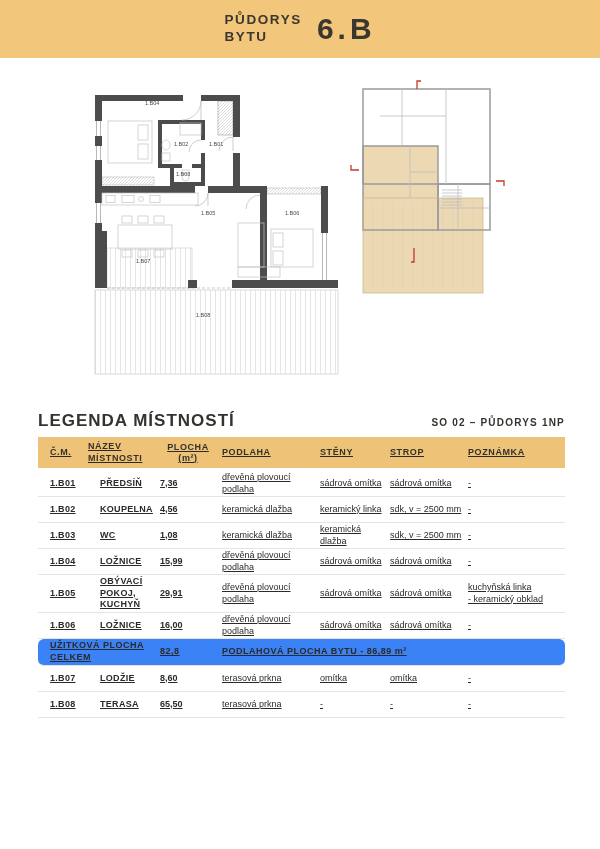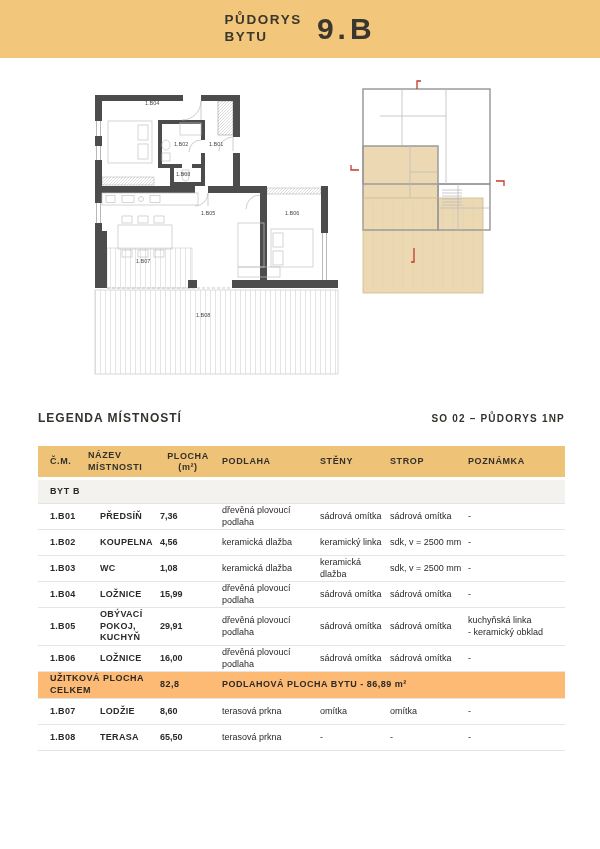--- a/index.html
+++ b/index.html
@@ -14,52 +14,52 @@
   .band-title{font-size:13.5px;font-weight:700;letter-spacing:1.6px;line-height:1.25;
     color:#3b372e;white-space:pre-line;text-transform:uppercase;}
   .band-unit{font-size:30px;font-weight:700;letter-spacing:4px;color:#3b372e;}
   
   .main-plan{position:absolute;left:88px;top:83px;width:258px;height:300px;}
   .mini-plan{position:absolute;left:350px;top:80px;width:155px;height:220px;}
   svg text{font-family:"Liberation Sans","DejaVu Sans",sans-serif;}
   
   .legend-bar{position:absolute;left:38px;top:411px;width:527px;display:flex;
     justify-content:space-between;align-items:baseline;}
-  .legend-title{font-size:12px;font-weight:700;letter-spacing:1px;color:#35332e;}
+  .legend-title{font-size:17px;font-weight:700;letter-spacing:1px;color:#35332e;}
   .legend-ref{font-size:10px;font-weight:700;letter-spacing:1.2px;color:#35332e;}
   
-  .tbl{position:absolute;left:38px;top:446px;width:527px;font-size:9px;}
+  .tbl{position:absolute;left:38px;top:437px;width:527px;font-size:9px;text-decoration:underline;}
   .trow{display:grid;grid-template-columns:38px 72px 62px 98px 70px 78px 1fr;
     padding:0 12px;align-items:center;min-height:26px;
     border-bottom:1px solid #e7e5e1;box-sizing:border-box;}
   .thead{background:#efc377;border-bottom:none;min-height:31px;margin-bottom:3px;}
   .thead .c{font-weight:700;letter-spacing:.6px;color:#33302a;font-size:9px;}
   .thead .ar{text-align:center;line-height:1.15;}
   .sect{background:#f4f2ef;min-height:24px;}
   .sect .c{font-weight:700;letter-spacing:.6px;}
-  .sum{background:#fdba74;min-height:27px;}
+  .sum{background:#3b82f6;min-height:27px;border-radius:6px;}
   .sum .c{font-weight:700;letter-spacing:.5px;}
   .sum .lbl{grid-column:1 / span 2;}
   .sum .nt{grid-column:4 / span 4;}
   .c{padding-right:6px;line-height:1.3;}
   .id{font-weight:700;letter-spacing:.3px;}
   .nm{font-weight:700;letter-spacing:.3px;text-transform:uppercase;white-space:pre-line;margin-left:12px;}
   .ar{text-align:left;font-weight:700;}
   .note{white-space:pre-line;}
   .tall{min-height:38px;}
 </style>
 </head>
 <body>
 
 <div class="page">
 
   <div class="band">
     <div class="band-title">PŮDORYS
 BYTU</div>
-    <div class="band-unit">9.B</div>
+    <div class="band-unit">6.B</div>
   </div>
 
   <div class="main-plan">
     <svg width="258" height="300" viewBox="0 0 258 300">
       <defs>
         <pattern id="vlines" width="5" height="6" patternUnits="userSpaceOnUse">
           <path d="M2.5,0 V6" stroke="#dedede" stroke-width="0.8"></path>
         </pattern>
         <pattern id="hatch" width="3" height="3" patternUnits="userSpaceOnUse">
           <path d="M0,3 L3,0" stroke="#b9b9b9" stroke-width="0.5"></path>
@@ -205,23 +205,20 @@
     <div class="trow thead">
       <div class="c">Č.M.</div>
       <div class="c">NÁZEV MÍSTNOSTI</div>
       <div class="c ar"><span>PLOCHA</span><br><span>(m²)</span></div>
       <div class="c">PODLAHA</div>
       <div class="c">STĚNY</div>
       <div class="c">STROP</div>
       <div class="c">POZNÁMKA</div>
     </div>
 
-    <div class="trow sect">
-      <div class="c" style="grid-column:1 / span 7;">BYT B</div>
-    </div>
 
     <div class="trow">
       <div class="c id">1.B01</div>
       <div class="c nm">PŘEDSÍŇ</div>
       <div class="c ar">7,36</div>
       <div class="c">dřevěná plovoucí podlaha</div>
       <div class="c">sádrová omítka</div>
       <div class="c">sádrová omítka</div>
       <div class="c note">-</div>
     </div>

